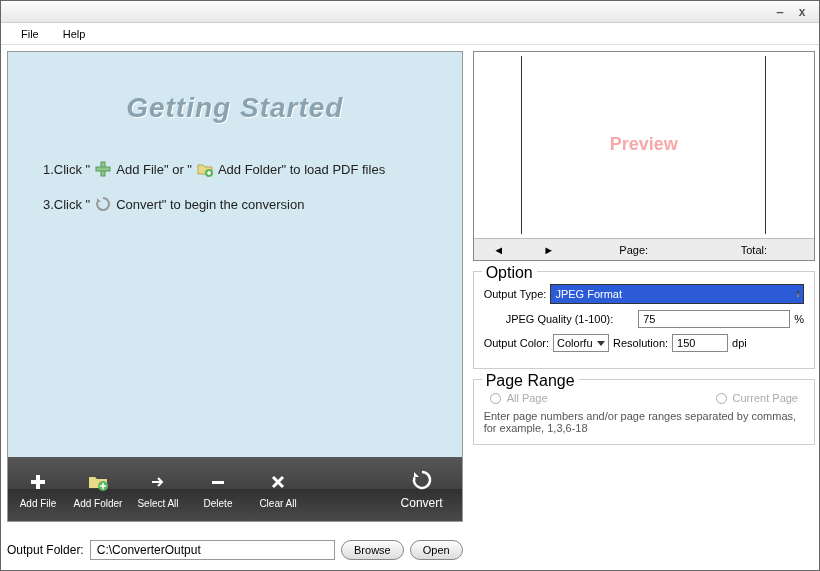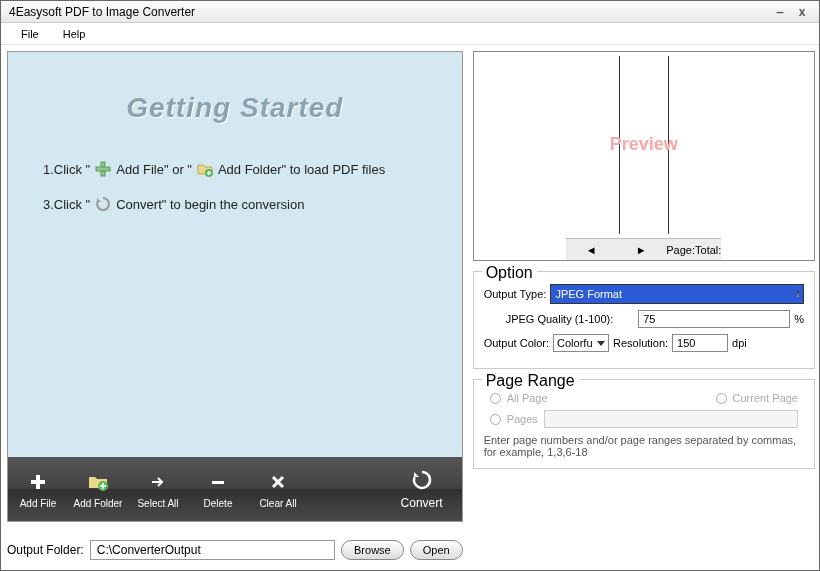--- a/index.html
+++ b/index.html
@@ -19,21 +19,21 @@
 .inline-icon { display: inline-flex; width: 20px; height: 20px; align-items: center; justify-content: center; margin: 0 3px; }
 .toolbar { height: 64px; background: linear-gradient(#565656,#424242 50%,#303030 50%,#4a4a4a); display: flex; align-items: center; color: #fff; margin-top: auto; }
 .tb-btn { display: flex; flex-direction: column; align-items: center; justify-content: center; width: 60px; height: 100%; cursor: pointer; font-size: 10px; }
 .tb-btn .ico { height: 24px; display: flex; align-items: center; justify-content: center; margin-bottom: 4px; }
 .tb-spacer { flex: 1; }
 .tb-btn.convert { width: 80px; }
 .output-row { display: flex; align-items: center; margin-top: 18px; gap: 6px; font-size: 12px; }
 .output-row input { flex: 1; border: 1px solid #999; height: 20px; padding: 0 6px; font-size: 12px; }
 .pill-btn { border: 1px solid #888; border-radius: 10px; background: linear-gradient(#fdfdfd,#ddd); height: 20px; padding: 0 12px; font-size: 11px; cursor: pointer; }
 .right-col { flex: 1; display: flex; flex-direction: column; gap: 8px; }
-.preview-box { height: 210px; border: 1px solid #888; display: flex; flex-direction: column; overflow: hidden; align-items: center; }
+.preview-box { height: 210px; border: 1px solid #888; display: flex; flex-direction: column; overflow: hidden; }
 .preview-canvas { flex: 1; display: flex; position: relative; justify-content: center; align-items: center; background: #fff; }
 .preview-page { width: 72%; height: 96%; border-left: 1px solid #333; border-right: 1px solid #333; display: flex; align-items: center; justify-content: center; }
 .preview-label { color: #f7a8a8; font-size: 18px; font-weight: bold; }
 .preview-nav { height: 22px; background: #ececec; border-top: 1px solid #bbb; display: flex; align-items: center; font-size: 11px; }
 .nav-arrow { width: 50px; text-align: center; cursor: pointer; }
 .option-group, .pagerange-group { border: 1px solid #ccc; margin-top: 2px; position: relative; padding: 12px 10px 10px 10px; }
 .group-title { position: absolute; top: -8px; left: 8px; background: #fff; padding: 0 4px; font-size: 16px; }
 .opt-row { display: flex; align-items: center; margin-bottom: 6px; gap: 4px; font-size: 11px; }
 .opt-row label { white-space: nowrap; }
 .opt-row input[type=text] { border: 1px solid #888; height: 18px; padding: 0 4px; font-size: 11px; }
@@ -43,21 +43,20 @@
 .pr-radio { width: 11px; height: 11px; border: 1px solid #aaa; border-radius: 50%; }
 .pr-input { flex: 1; border: 1px solid #ccc; height: 18px; background: #f5f5f5; }
 .pr-hint { font-size: 11px; color: #555; }
 .dd-arrow { width: 0; height: 0; border-left: 4px solid transparent; border-right: 4px solid transparent; border-top: 5px solid currentColor; }
 </style>
 </head>
 <body>
 
 <div class="window">
   <div class="titlebar">
-    <span>4Easysoft PDF to Image Converter</span>
     <div class="titlebar-spacer"></div>
     <div class="titlebar-btn">‒</div>
     <div class="titlebar-btn">x</div>
   </div>
   <div class="menubar">
     <div class="menu-item">File</div>
     <div class="menu-item">Help</div>
   </div>
   <div class="content">
     <div class="left-col">
@@ -203,22 +202,17 @@
         <div class="pr-row" style="justify-content:space-between;padding:0 6px">
           <div style="display:flex;align-items:flex-end;gap:6px">
             <span class="pr-radio"></span>
             <span>All Page</span>
           </div>
           <div style="display:flex;align-items:center;gap:6px">
             <span class="pr-radio"></span>
             <span>Current Page</span>
           </div>
         </div>
-        <div class="pr-row" style="padding:0 6px">
-          <span class="pr-radio"></span>
-          <span>Pages</span>
-          <input class="pr-input" type="text" style="">
-        </div>
         <div class="pr-hint">Enter page numbers and/or page ranges separated by commas, for example, 1,3,6-18</div>
       </div>
     </div>
   </div>
 </div>
 
 </body></html>

